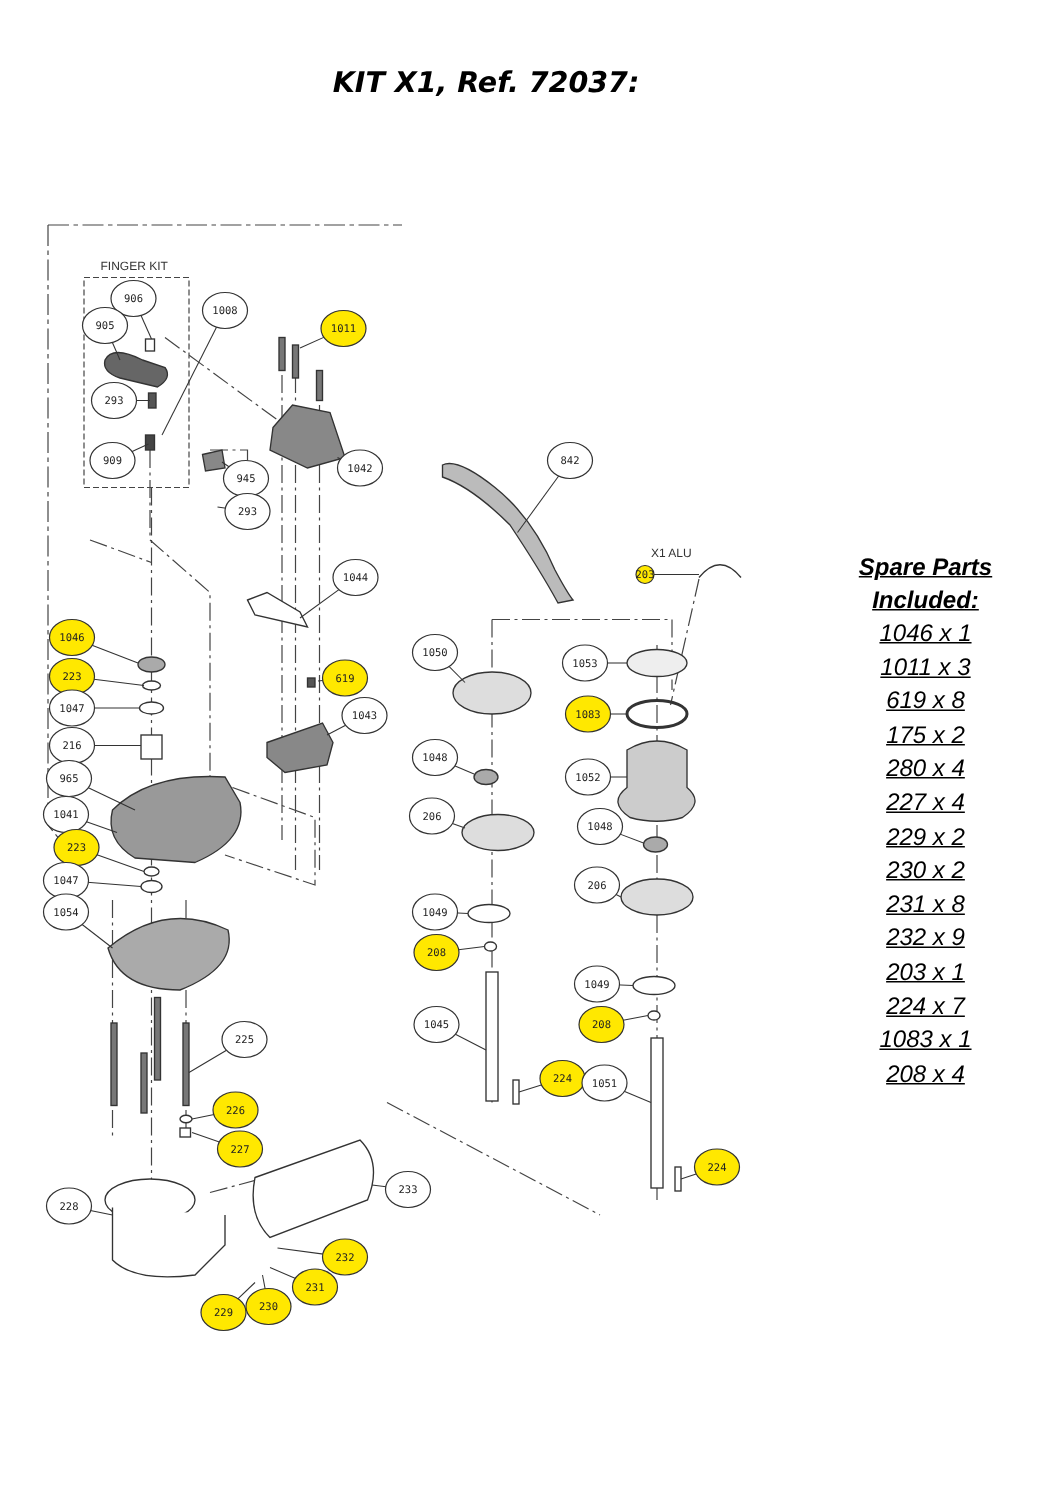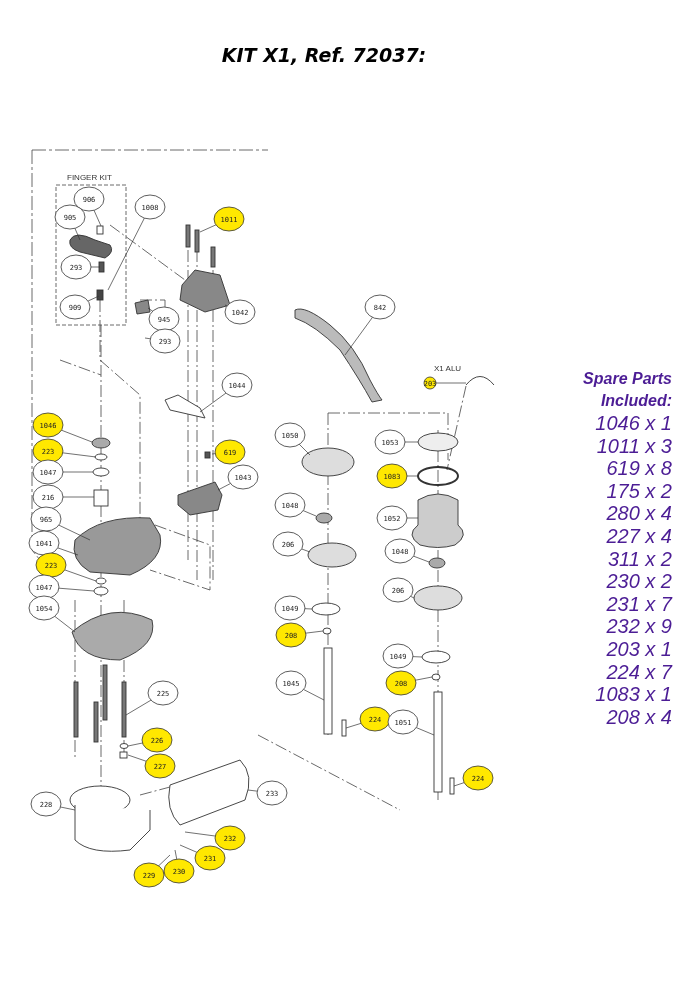--- a/index.html
+++ b/index.html
@@ -1,21 +1,21 @@
 <!DOCTYPE html>
 <html><head>
 <meta charset="utf-8">
 <style>
   html, body { margin: 0; padding: 0; background: #ffffff; }
   body { width: 692px; height: 997px; position: relative; overflow: hidden; font-family: "Liberation Sans", sans-serif; }
   .title { position: absolute; left: 0; width: 648px; top: 44px; text-align: center; font-family: "DejaVu Sans", sans-serif; font-weight: bold; font-style: italic; font-size: 19px; color: #000; }
   #diagram { position: absolute; left: 0; top: 0; width: 692px; height: 997px; }
-  .spare { position: absolute; left: 562px; top: 368px; width: 110px; text-align: right; font-family: "Liberation Sans", sans-serif; font-style: italic; color: #4c1d95; }
+  .spare { position: absolute; left: 562px; top: 368px; width: 110px; text-align: center; font-family: "Liberation Sans", sans-serif; font-style: italic; color: #000000; text-decoration: underline; }
   .spare .hd { font-weight: bold; font-size: 16px; line-height: 22px; }
-  .spare .it { font-size: 20px; line-height: 22.6px; }
+  .spare .it { font-size: 16px; line-height: 22.6px; }
   .callout-text { font-family: "DejaVu Sans Mono", monospace; font-size: 7px; fill: #222; }
   .lbl { font-family: "Liberation Sans", sans-serif; font-size: 8px; fill: #333; }
 </style>
 </head>
 <body>
 
 <div class="title">KIT X1, Ref. 72037:</div>
 
 <svg id="diagram" viewBox="0 0 692 997" xmlns="http://www.w3.org/2000/svg">
   <g fill="none" stroke="#444" stroke-width="0.8">
@@ -343,21 +343,21 @@
 
 <div class="spare">
   <div class="hd">Spare Parts</div>
   <div class="hd">Included:</div>
   <div class="it">1046 x 1</div>
   <div class="it">1011 x 3</div>
   <div class="it">619 x 8</div>
   <div class="it">175 x 2</div>
   <div class="it">280 x 4</div>
   <div class="it">227 x 4</div>
-  <div class="it">311 x 2</div>
+  <div class="it">229 x 2</div>
   <div class="it">230 x 2</div>
-  <div class="it">231 x 7</div>
+  <div class="it">231 x 8</div>
   <div class="it">232 x 9</div>
   <div class="it">203 x 1</div>
   <div class="it">224 x 7</div>
   <div class="it">1083 x 1</div>
   <div class="it">208 x 4</div>
 </div>
 
 </body></html>

